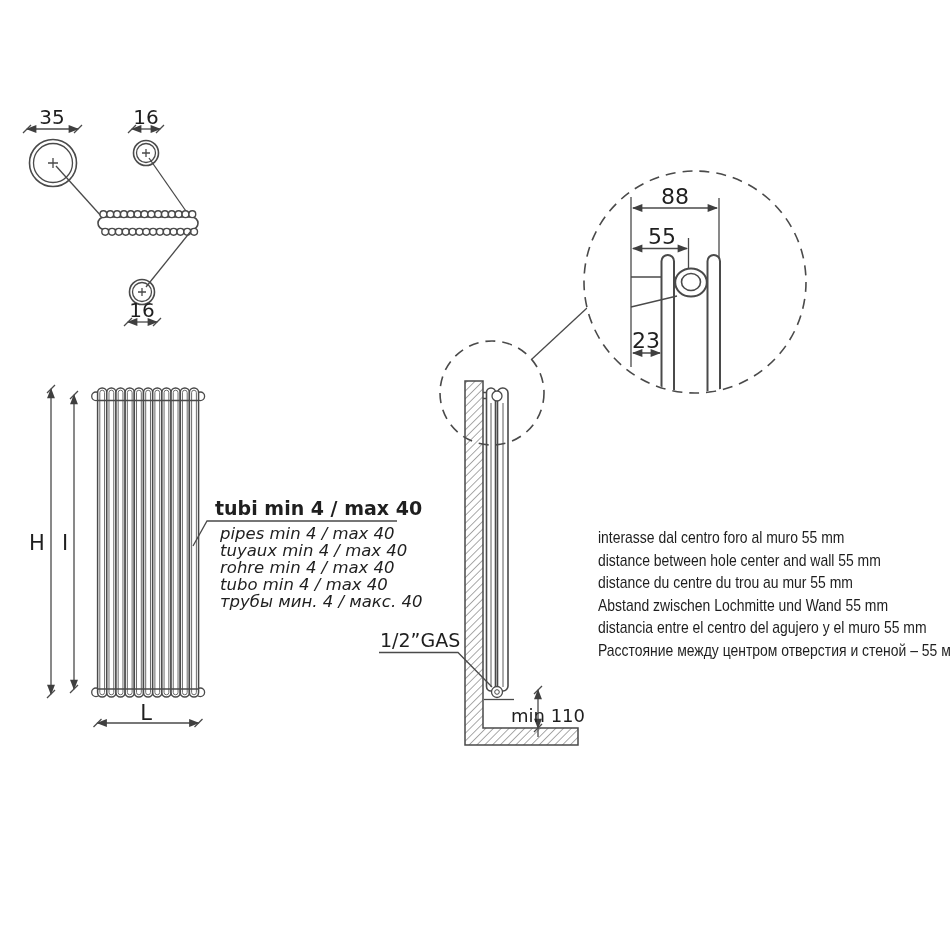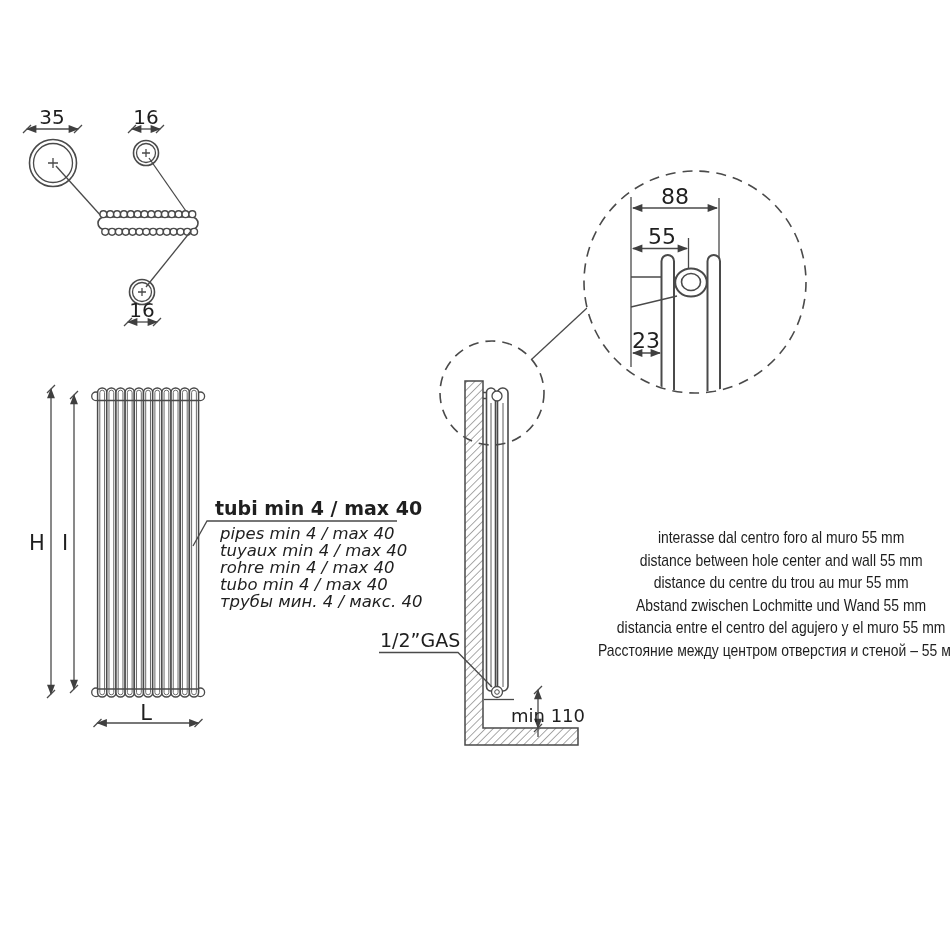--- a/index.html
+++ b/index.html
@@ -1,17 +1,17 @@
 <!DOCTYPE html>
 <html><head>
 <meta charset="utf-8">
 <style>
   html,body{margin:0;padding:0;background:#fff;}
   .canvas{position:relative;width:950px;height:950px;background:#ffffff;overflow:hidden;
-          font-family:"DejaVu Sans", sans-serif;text-align:center;}
+          font-family:"DejaVu Sans", sans-serif;}
   svg{position:absolute;top:0;left:0;}
   svg text{fill:#1f1f1f;font-family:"DejaVu Sans", sans-serif;}
   .dim-num{font-size:20px;}
   .dim-num-lg{font-size:22px;}
   .axis-letter{font-size:21px;}
   .tubi-bold{font-size:19px;font-weight:bold;}
   .tubi-italic{font-size:16.5px;font-style:italic;}
   .gas-label{font-size:19px;}
   .min-label{font-size:18px;}
   .stroke{stroke:#4a4a4a;fill:none;}

